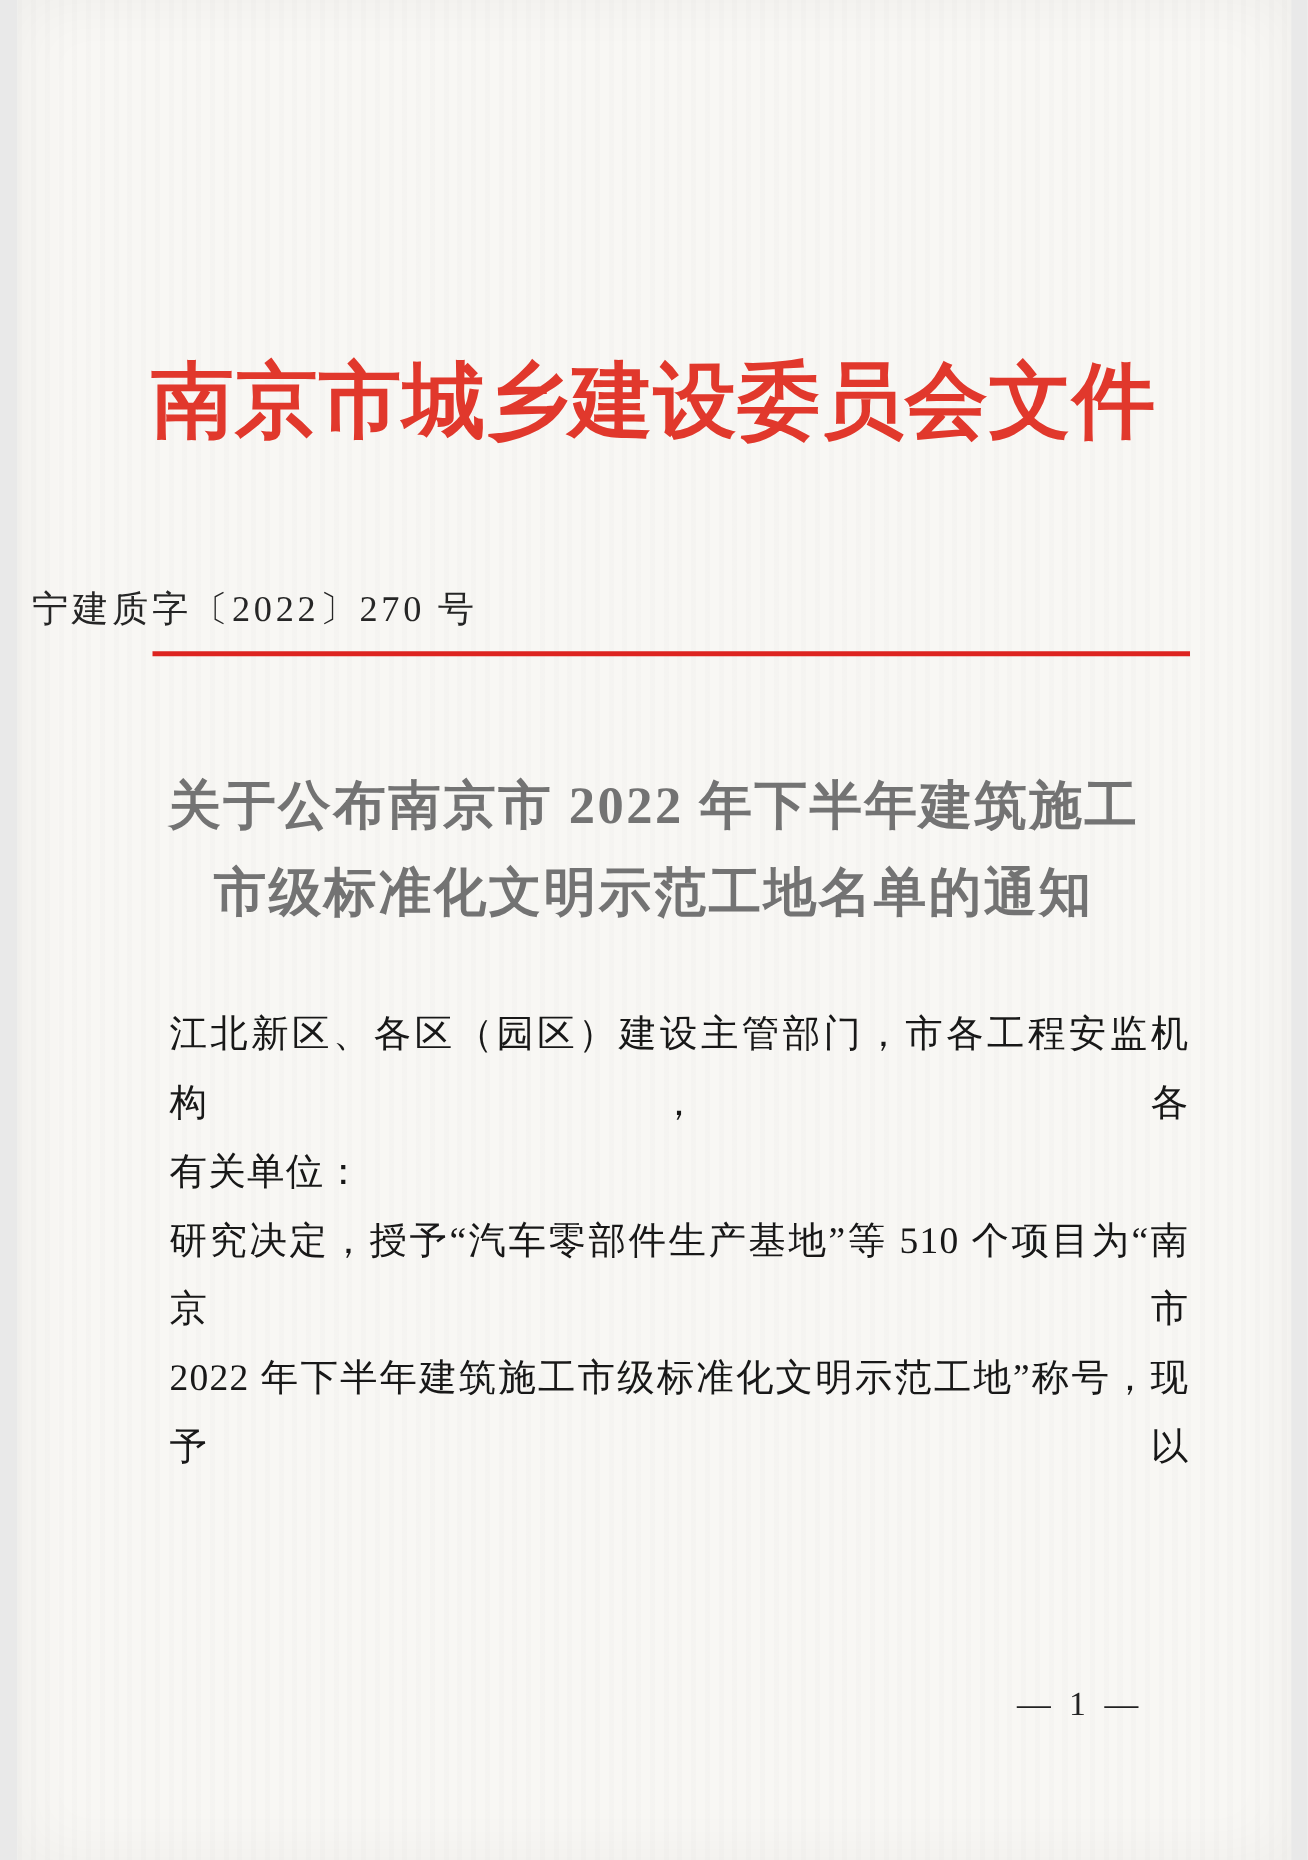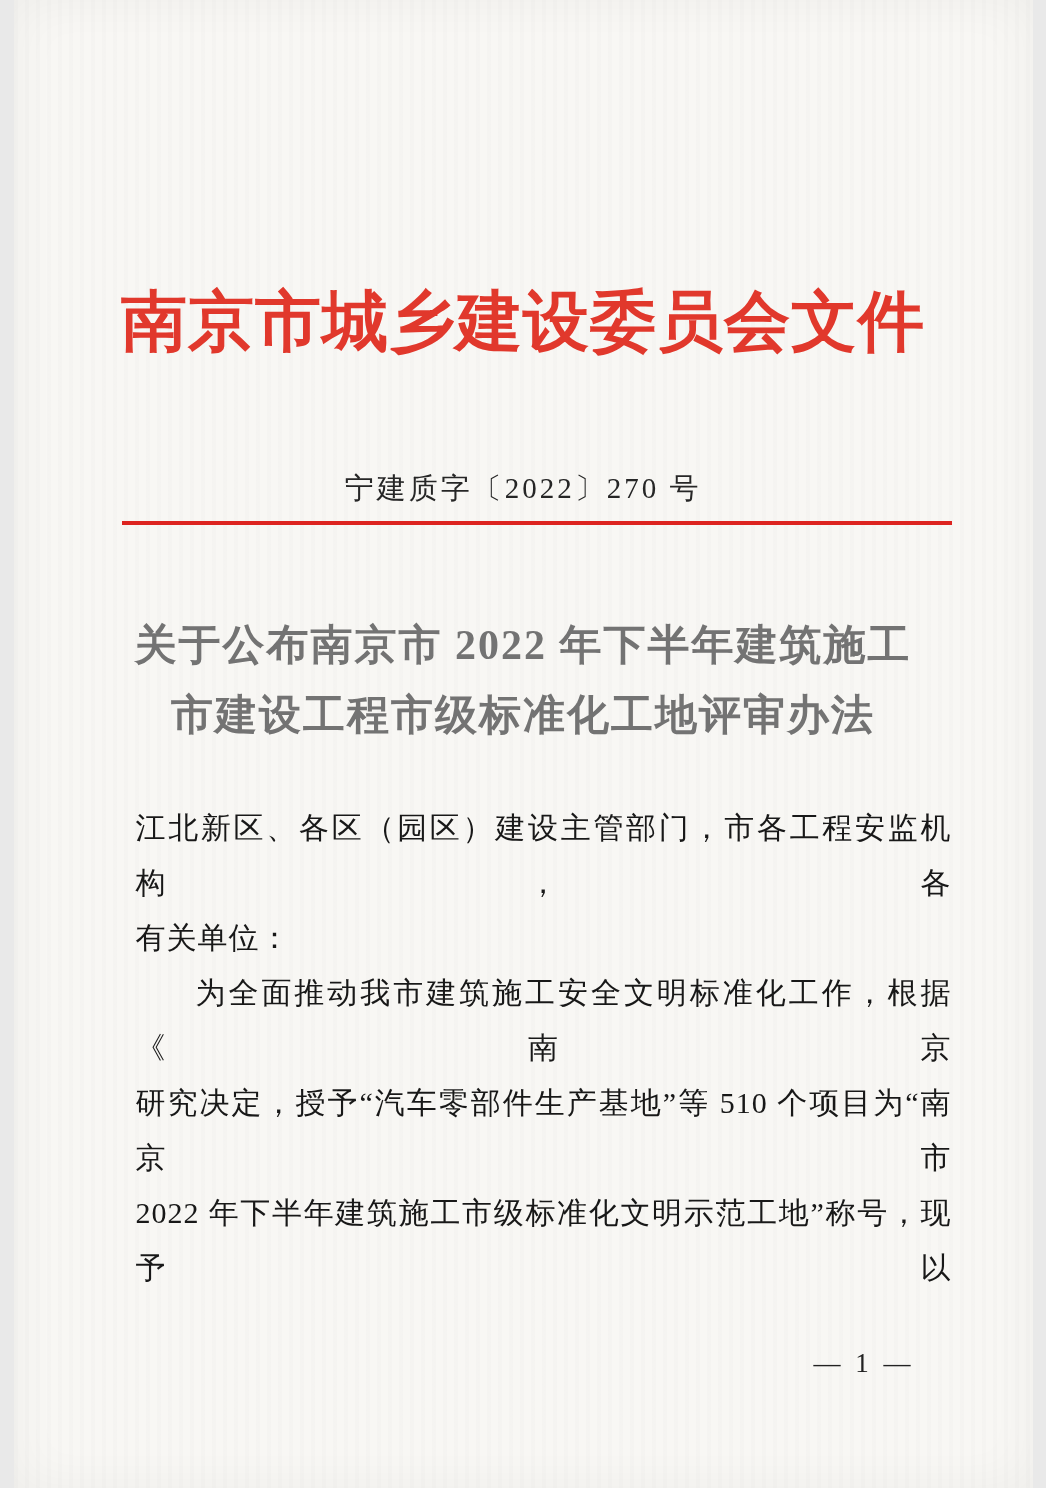--- a/index.html
+++ b/index.html
@@ -43,23 +43,22 @@
     font-weight: bold;
     letter-spacing: 1px;
     color: var(--header-red, #e1382c);
     font-family: "Liberation Serif", "DejaVu Serif", serif;
     white-space: nowrap;
   }
 
   .doc-number {
     position: absolute;
     top: 468px;
-    left: 0;
+    left: 12px;
     width: 100%;
-    text-align: center;
     font-size: 29px;
     line-height: 40px;
     letter-spacing: 3px;
     color: #262626;
   }
 
   .red-rule {
     position: absolute;
     top: 521px;
     left: 108px;
@@ -118,27 +117,26 @@
   <div class="scan-texture"></div>
 
   <div class="doc-header">南京市城乡建设委员会文件</div>
 
   <div class="doc-number">宁建质字〔2022〕270 号</div>
 
   <div class="red-rule"></div>
 
   <div class="doc-title">
     <div>关于公布南京市 2022 年下半年建筑施工</div>
-    <div>市建设工程市级标准化工地评审办法</div>
+    <div>市级标准化文明示范工地名单的通知</div>
   </div>
 
   <div class="doc-body">
     <div class="line fill">江北新区、各区（园区）建设主管部门，市各工程安监机构，各</div>
     <div class="line">有关单位：</div>
 
-    <div class="line fill indent">为全面推动我市建筑施工安全文明标准化工作，根据《南京</div>
     <div class="line fill">研究决定，授予“汽车零部件生产基地”等 510 个项目为“南京市</div>
     <div class="line fill">2022 年下半年建筑施工市级标准化文明示范工地”称号，现予以</div>
 
   </div>
 
   <div class="page-number">— 1 —</div>
 </div>
 
 </body></html>

